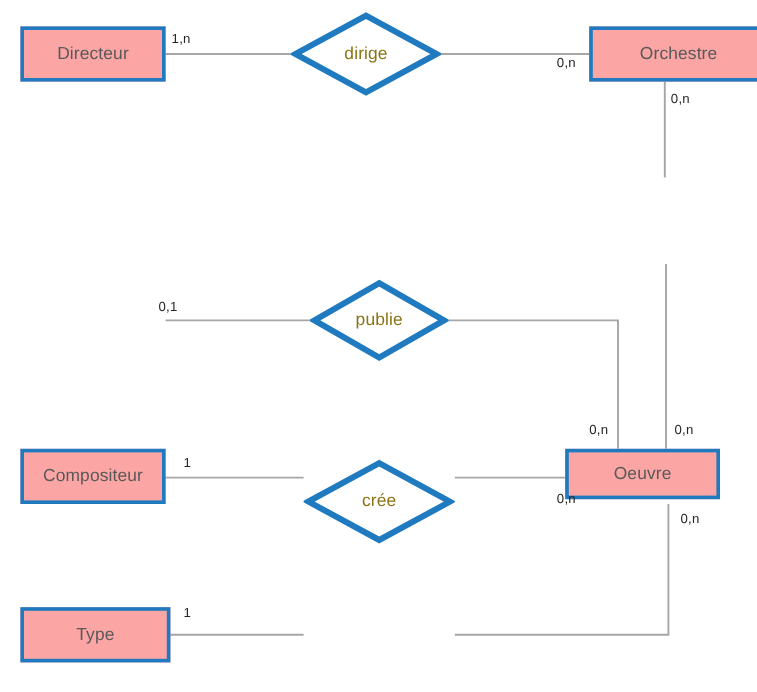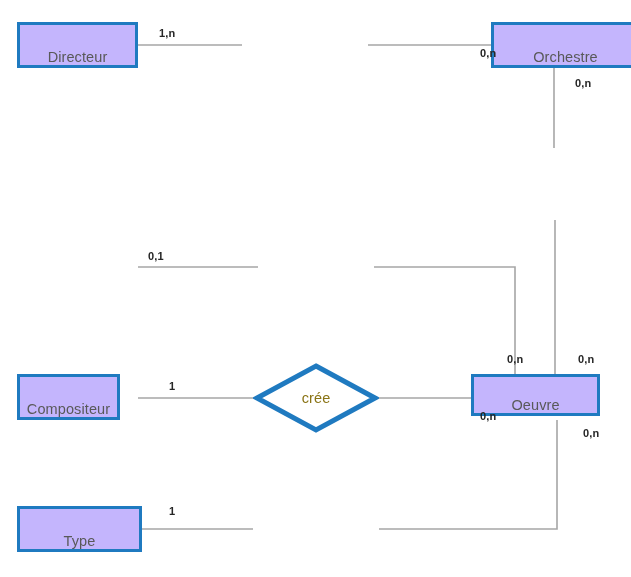--- a/index.html
+++ b/index.html
@@ -18,24 +18,24 @@
   #wires{
     position:absolute;
     left:0; top:0;
     width:631px; height:577px;
     pointer-events:none;
   }
   
   .entity{
     position:absolute;
     box-sizing:border-box;
-    background:#c4b5fd;
+    background:#fca5a5;
     border:3px solid #1f7ac0;
     display:flex;
-    align-items:flex-end;
+    align-items:center;
     justify-content:center;
     color:#595959;
     font-size:14.5px;
     font-weight:400;
     letter-spacing:0.1px;
     z-index:3;
   }
   
   .rel{
     position:absolute;
@@ -53,25 +53,24 @@
     font-size:14.5px;
     font-weight:400;
     letter-spacing:0.1px;
     pointer-events:none;
   }
   
   .card{
     position:absolute;
     color:#262626;
     font-size:11px;
-    font-weight:bold;
+    font-weight:normal;
     letter-spacing:0.2px;
     white-space:nowrap;
     z-index:4;
-    margin-left:16px;
   }
 </style>
 </head>
 <body>
 
 <div id="canvas">
 
   <svg id="wires" viewBox="0 0 631 577" xmlns="http://www.w3.org/2000/svg">
       <polyline points="138,45 242,45" fill="none" stroke="#a6a6a6" stroke-width="1.6" stroke-linecap="butt" stroke-linejoin="miter"></polyline>
       <polyline points="368,45 491,45" fill="none" stroke="#a6a6a6" stroke-width="1.6" stroke-linecap="butt" stroke-linejoin="miter"></polyline>
@@ -87,36 +86,48 @@
 
   <div class="entity" style="left:17px;top:22px;width:121px;height:46px;">
     <span>Directeur</span>
   </div>
 
   <div class="entity" style="left:491px;top:22px;width:149px;height:46px;">
     <span>Orchestre</span>
   </div>
 
 
-  <div class="entity" style="left:17px;top:374px;width:103px;height:46px;">
+  <div class="entity" style="left:17px;top:374px;width:121px;height:46px;">
     <span>Compositeur</span>
   </div>
 
   <div class="entity" style="left:17px;top:506px;width:125px;height:46px;">
     <span>Type</span>
   </div>
 
   <div class="entity" style="left:471px;top:374px;width:129px;height:42px;">
     <span>Oeuvre</span>
   </div>
 
+  <div class="rel" style="left:242px;top:9px;width:126px;height:72px;">
+    <svg width="126" height="72" viewBox="0 0 126 72" xmlns="http://www.w3.org/2000/svg">
+      <polygon points="63,4 122,36 63,68 4,36" fill="#ffffff" stroke="#1f7ac0" stroke-width="5" stroke-linejoin="miter"></polygon>
+    </svg>
+    <span class="rel-label">dirige</span>
+  </div>
 
 
+  <div class="rel" style="left:258px;top:232px;width:116px;height:70px;">
+    <svg width="116" height="70" viewBox="0 0 116 70" xmlns="http://www.w3.org/2000/svg">
+      <polygon points="58,4 112,35 58,66 4,35" fill="#ffffff" stroke="#1f7ac0" stroke-width="5" stroke-linejoin="miter"></polygon>
+    </svg>
+    <span class="rel-label">publie</span>
+  </div>
 
-  <div class="rel" style="left:253px;top:362px;width:126px;height:72px;">
+  <div class="rel" style="left:253px;top:382px;width:126px;height:72px;">
     <svg width="126" height="72" viewBox="0 0 126 72" xmlns="http://www.w3.org/2000/svg">
       <polygon points="63,4 122,36 63,68 4,36" fill="#ffffff" stroke="#1f7ac0" stroke-width="5" stroke-linejoin="miter"></polygon>
     </svg>
     <span class="rel-label">crée</span>
   </div>
 
 
   <span class="card" style="left:143px;top:27px;">1,n</span>
   <span class="card" style="left:464px;top:47px;">0,n</span>
   <span class="card" style="left:559px;top:77px;">0,n</span>

